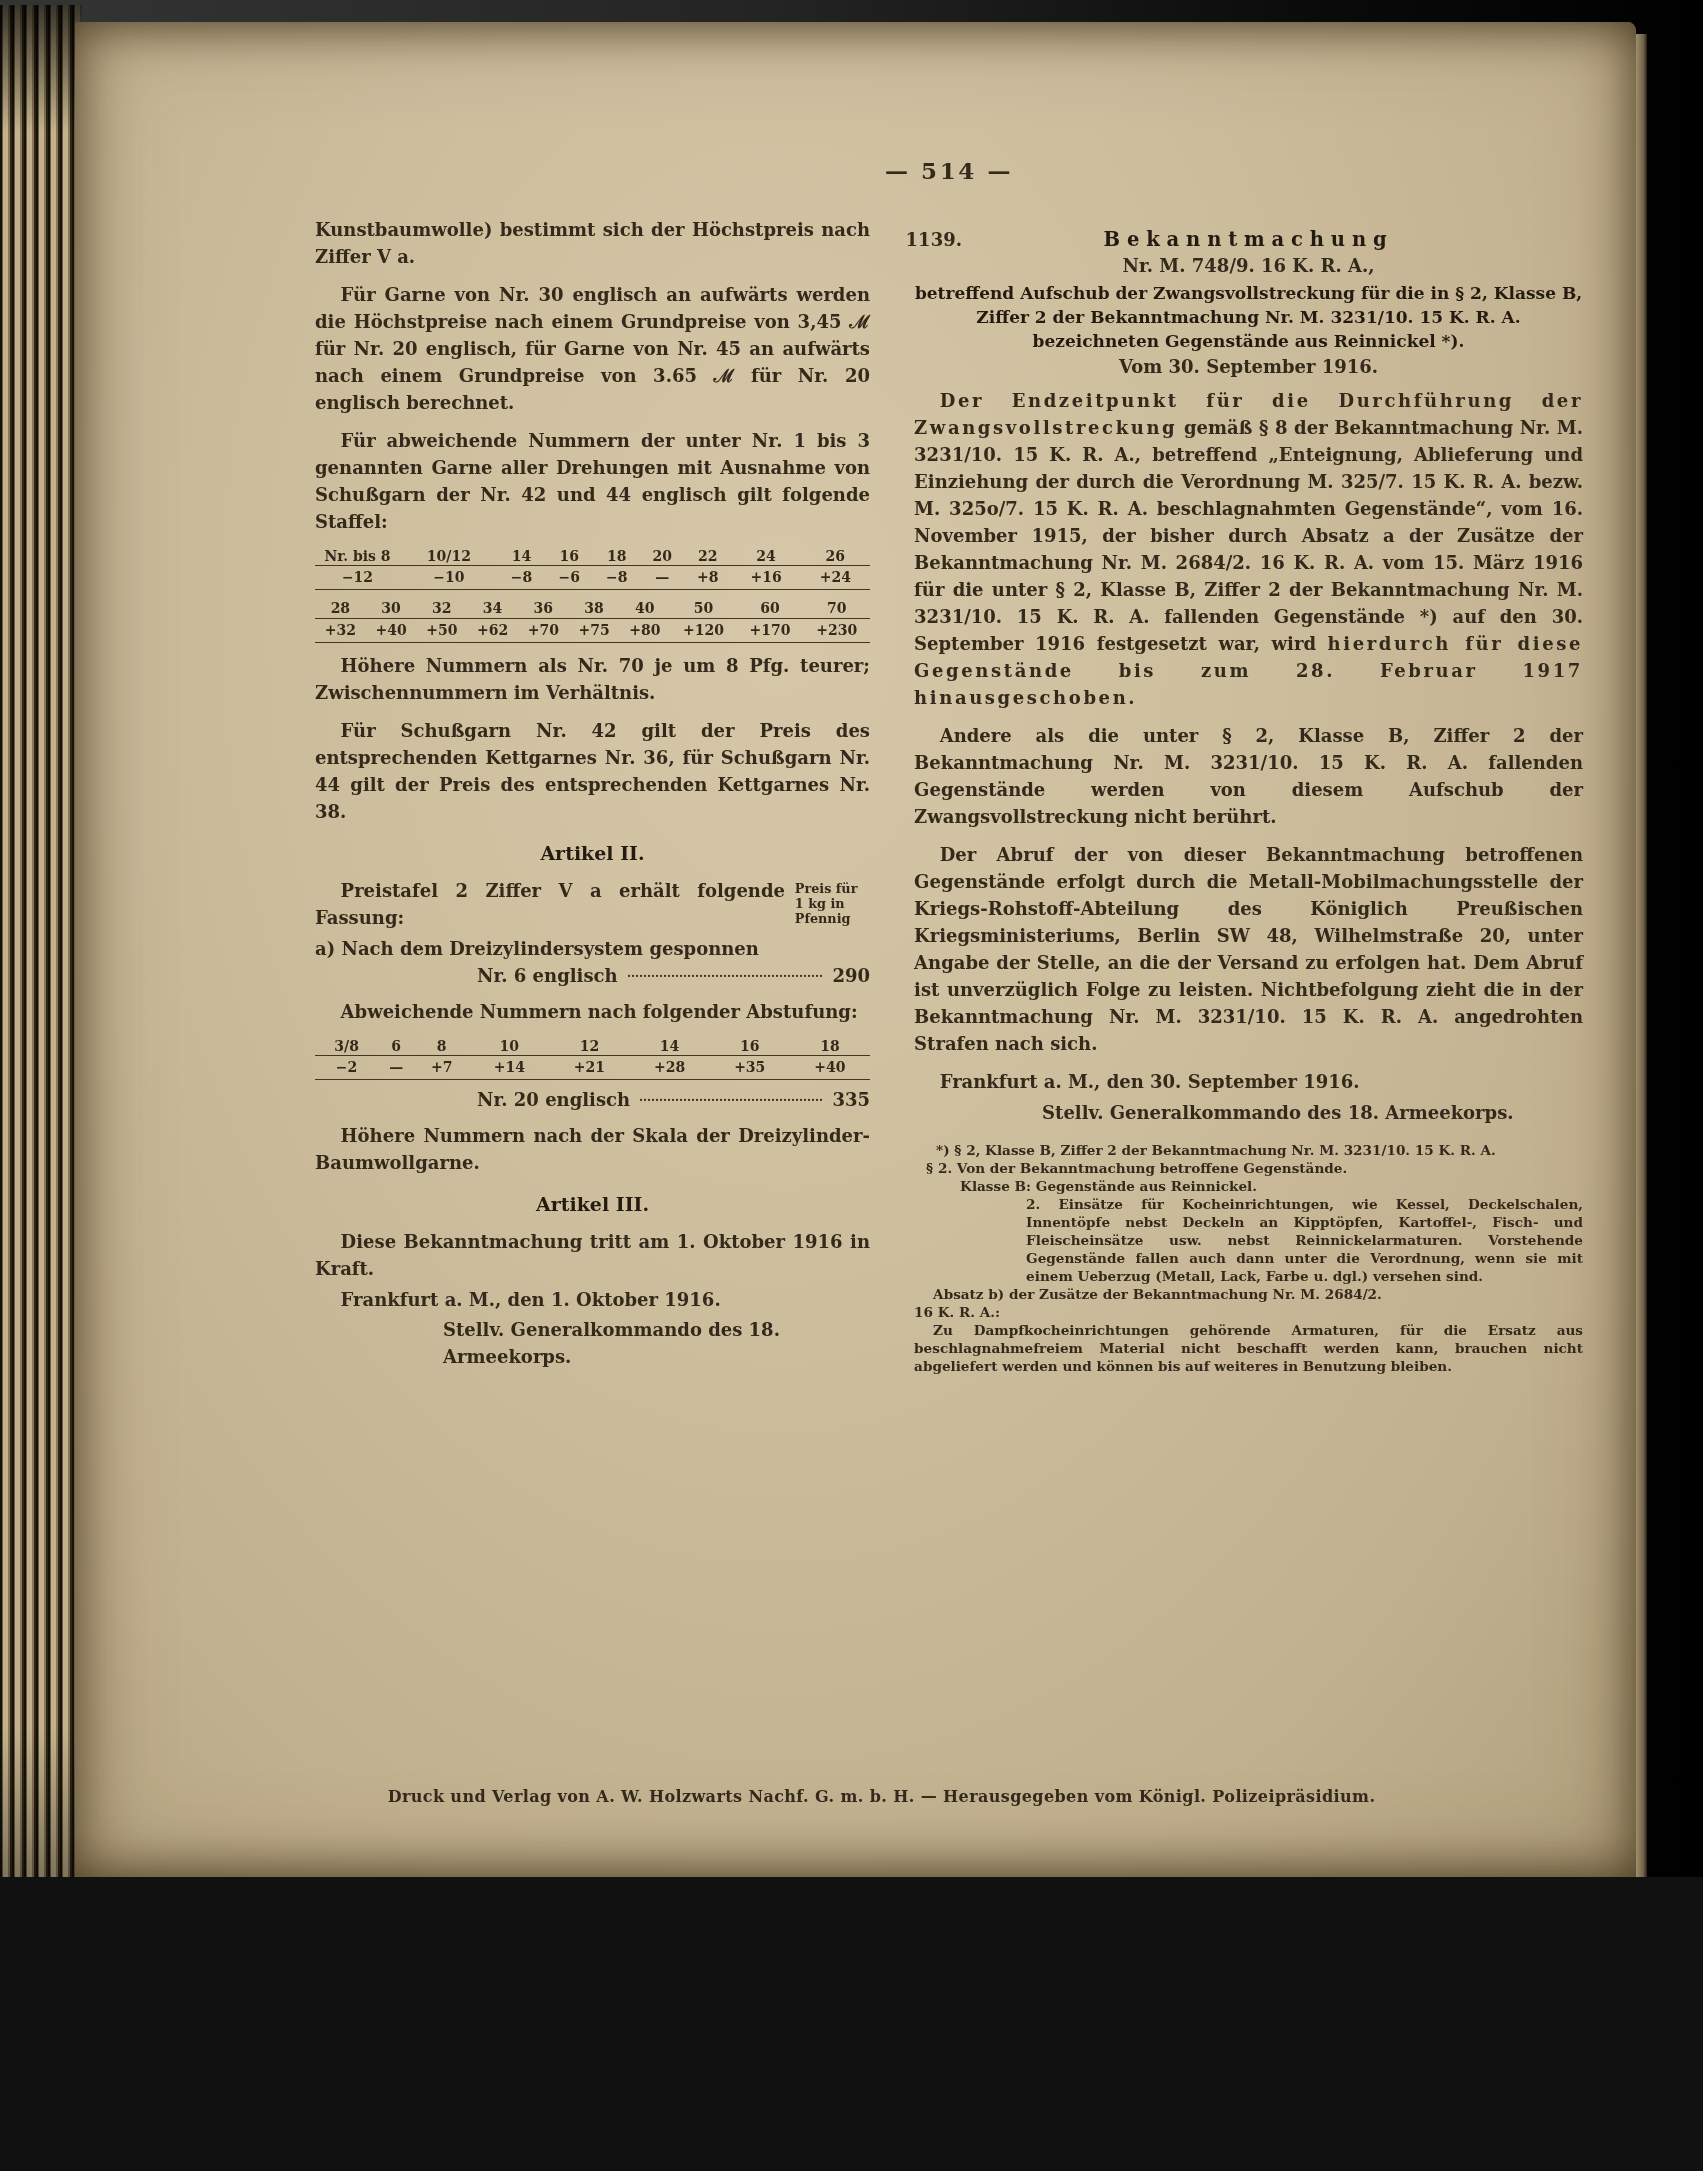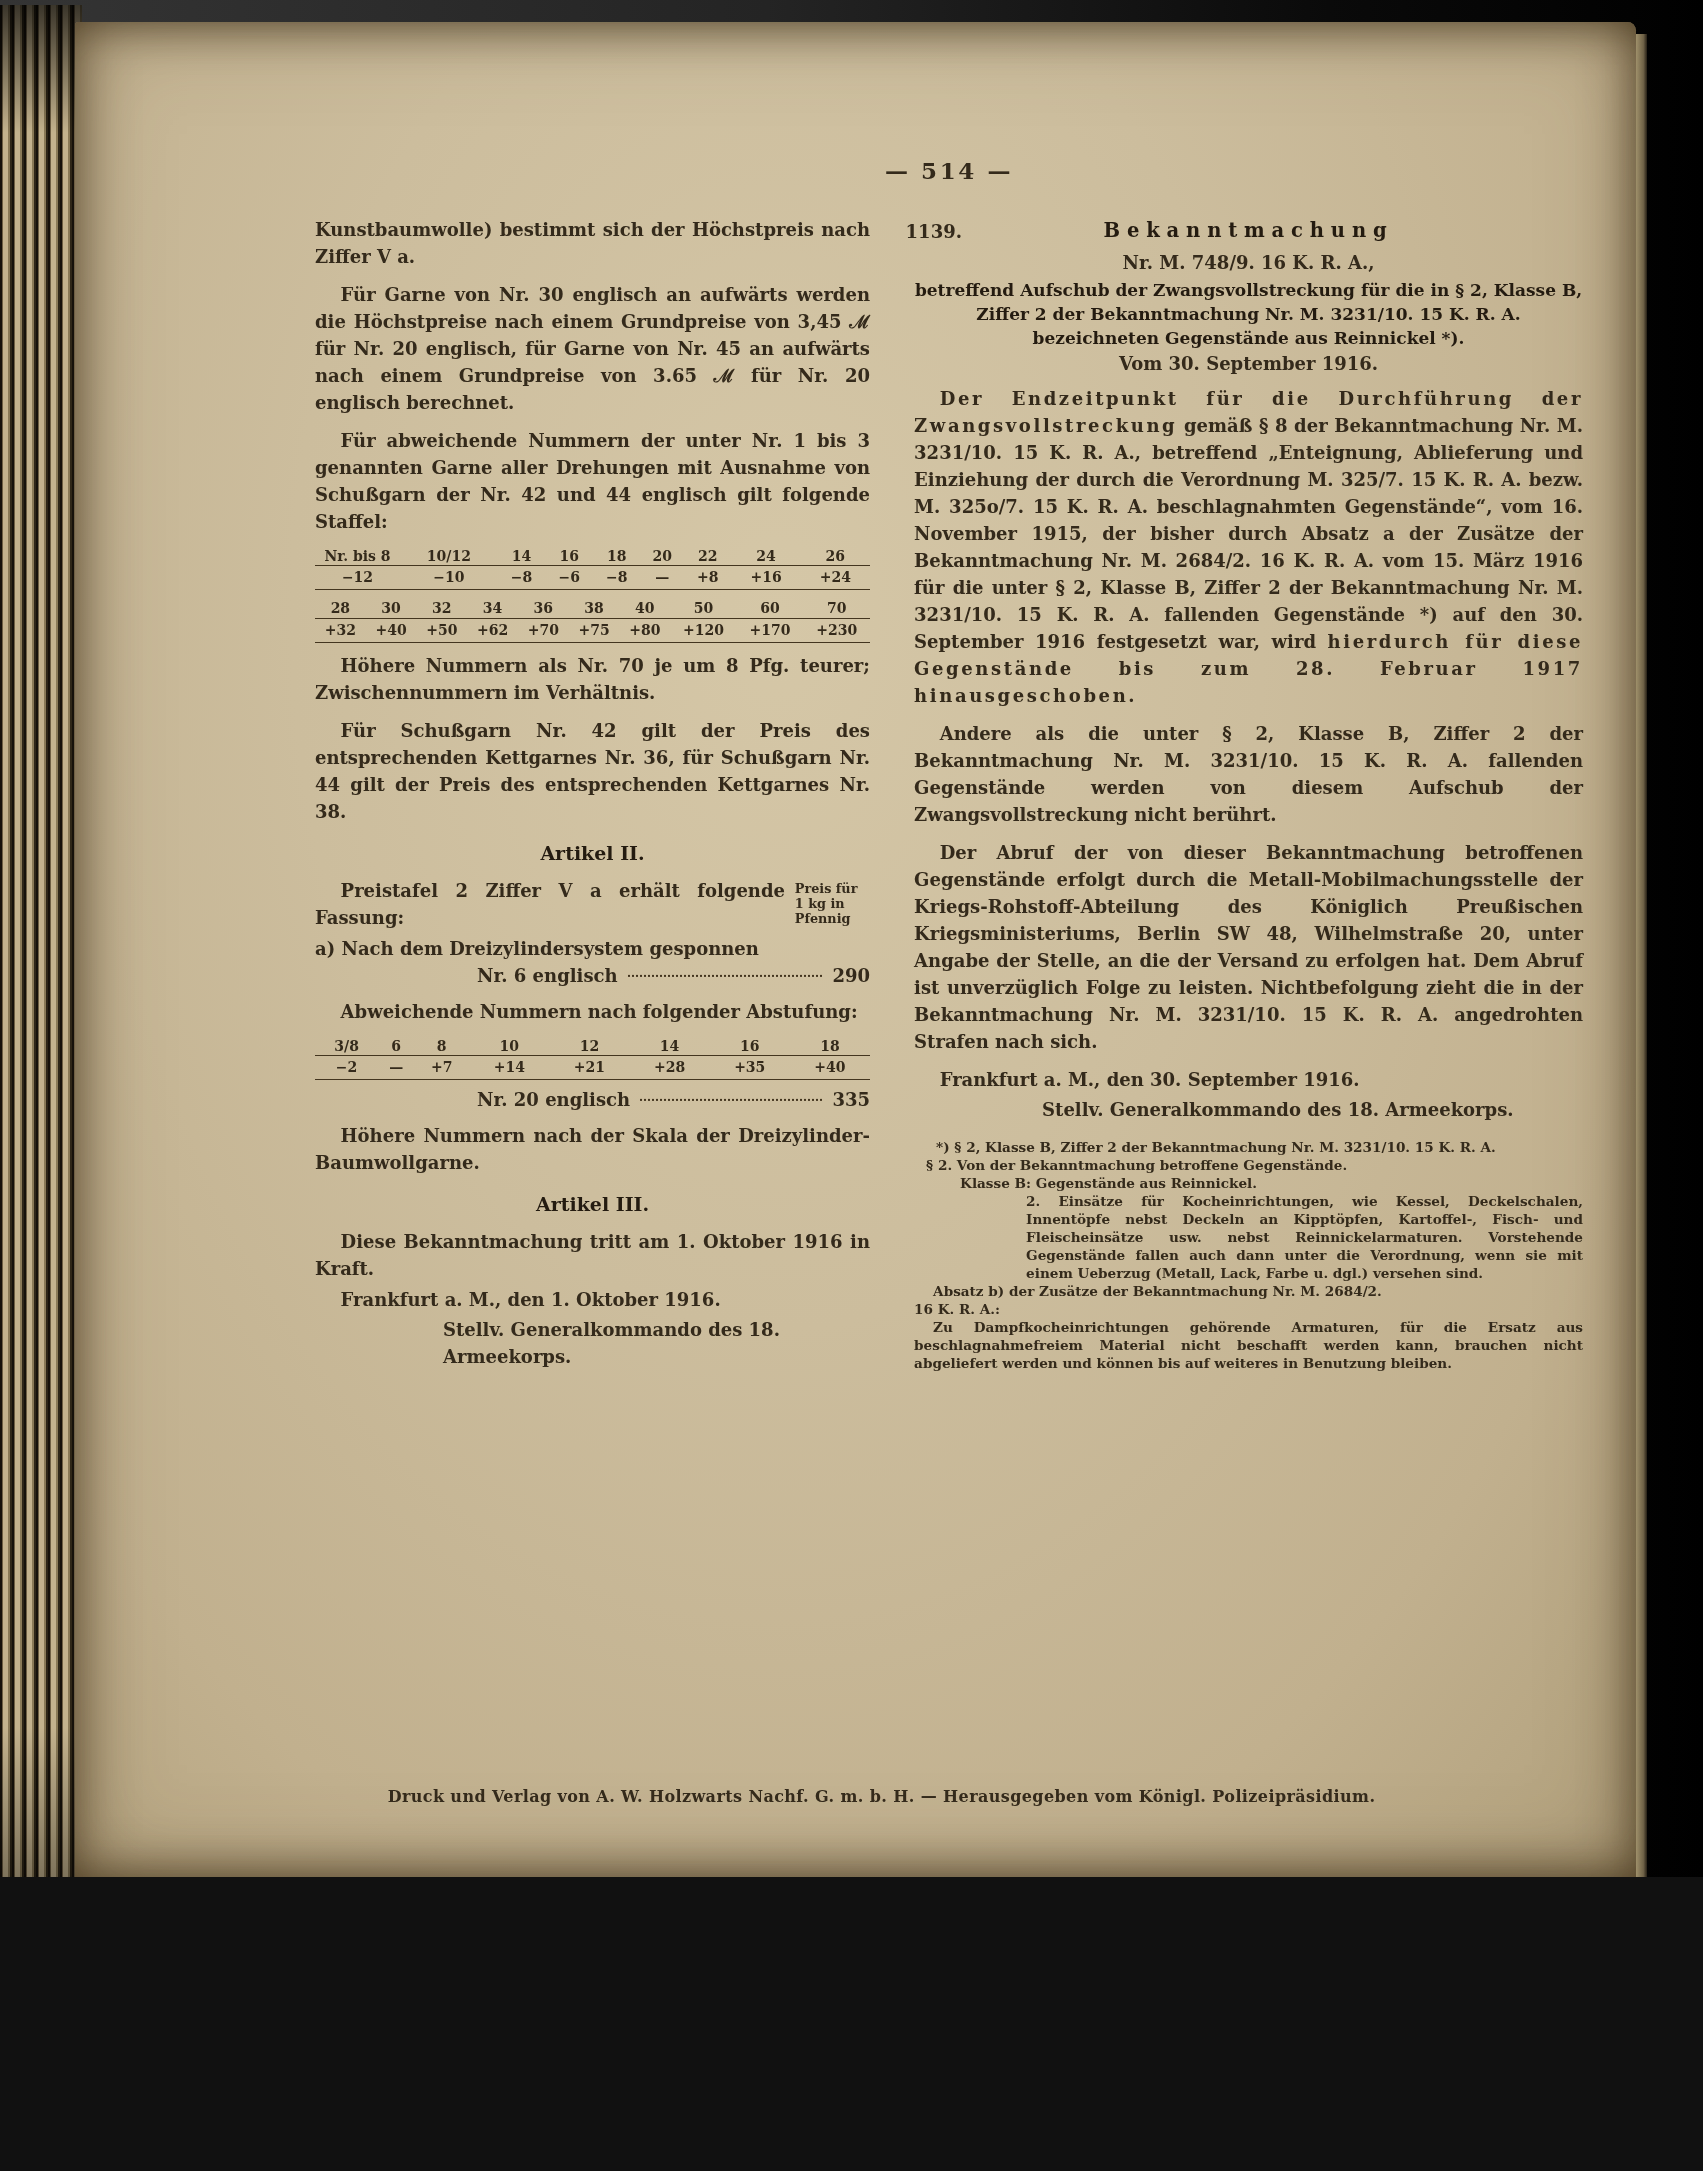--- a/index.html
+++ b/index.html
@@ -17,21 +17,21 @@
   
   .page{position:absolute;left:75px;top:22px;width:1561px;bottom:0;border-radius:3.4px 8.5px 0 0;
     background:radial-gradient(ellipse at 45% 32%,#d5c7a7 0%,#ccbd9d 40%,#c1b08e 75%,#b1a07c 100%);
     box-shadow:inset 0 0 94px rgba(86,66,38,.35),
                inset 25.6px 0 51px -19px rgba(61,45,22,.5),
                inset -24px 0 47px -19px rgba(61,45,22,.55),
                inset 0 31px 43px -25.6px rgba(40,30,14,.45),
                inset 0 -29px 47px -25.6px rgba(50,38,18,.5);}
   .content{position:absolute;left:240px;right:53px;top:135px;}
   .page-number{text-align:center;font-weight:bold;font-size:23px;letter-spacing:2.6px;margin-bottom:32px;}
-  .columns{display:flex;align-items:center;}
+  .columns{display:flex;align-items:flex-end;}
   .col-left{width:555px;}
   .col-divider{width:1.7px;background:#4a3b26;margin:6.8px 20.4px 0 22px;}
   .col-right{flex:1;min-width:0;}
   
   .para{font-size:18px;line-height:27px;margin:0 0 11px;text-align:justify;text-indent:25.6px;font-weight:bold;}
   .noindent{text-indent:0;}
   .tight{margin-bottom:3.4px;}
   .heading{text-align:center;font-weight:bold;font-size:19px;margin:17px 0 13.6px;color:#241b10;}
   .sig{font-size:18px;line-height:27px;font-weight:bold;margin:0 0 5.1px 128px;}
   
@@ -40,21 +40,21 @@
   .staffel tr.hdr td{border-bottom:1.7px solid #43351f;}
   .staffel tr.vals td{border-bottom:1.7px solid #43351f;padding:2.6px 0 4.3px;}
   .staffel td.w1{width:85px;}
   
   .pricing-block{position:relative;}
   .pr{padding-right:85px;}
   .margin-note{position:absolute;right:-6.8px;top:3.4px;width:82px;font-size:12.8px;line-height:15.3px;font-weight:bold;}
   .price-line{display:flex;align-items:baseline;margin:1.7px 0 12px 162px;font-size:18px;font-weight:bold;}
   .price-dots{flex:1;border-bottom:2.6px dotted #43351f;margin:0 10.2px;transform:translateY(-5.1px);}
   
-  .rt-head{position:relative;margin-bottom:10px;}
+  .rt-head{position:relative;margin-bottom:4px;}
   .item-no{position:absolute;left:-8.5px;top:1.7px;font-weight:bold;font-size:18px;}
   .rt-title{text-align:center;font-weight:bold;font-size:19.6px;letter-spacing:6.8px;color:#241b10;}
   .rt-ref{text-align:center;font-weight:bold;font-size:18px;margin:3.4px 0 5.1px;}
   .rt-subject{font-weight:bold;font-size:17px;line-height:24px;text-align:center;margin-bottom:3.4px;color:#241b10;}
   .rt-date{text-align:center;font-weight:bold;font-size:18px;margin-bottom:10.2px;}
   .sp{letter-spacing:2.6px;}
   
   .footnotes{margin-top:15.3px;font-size:13.6px;line-height:18px;font-weight:bold;}
   .fn{margin:0;text-align:justify;}
   .fn-star{text-indent:22px;}

